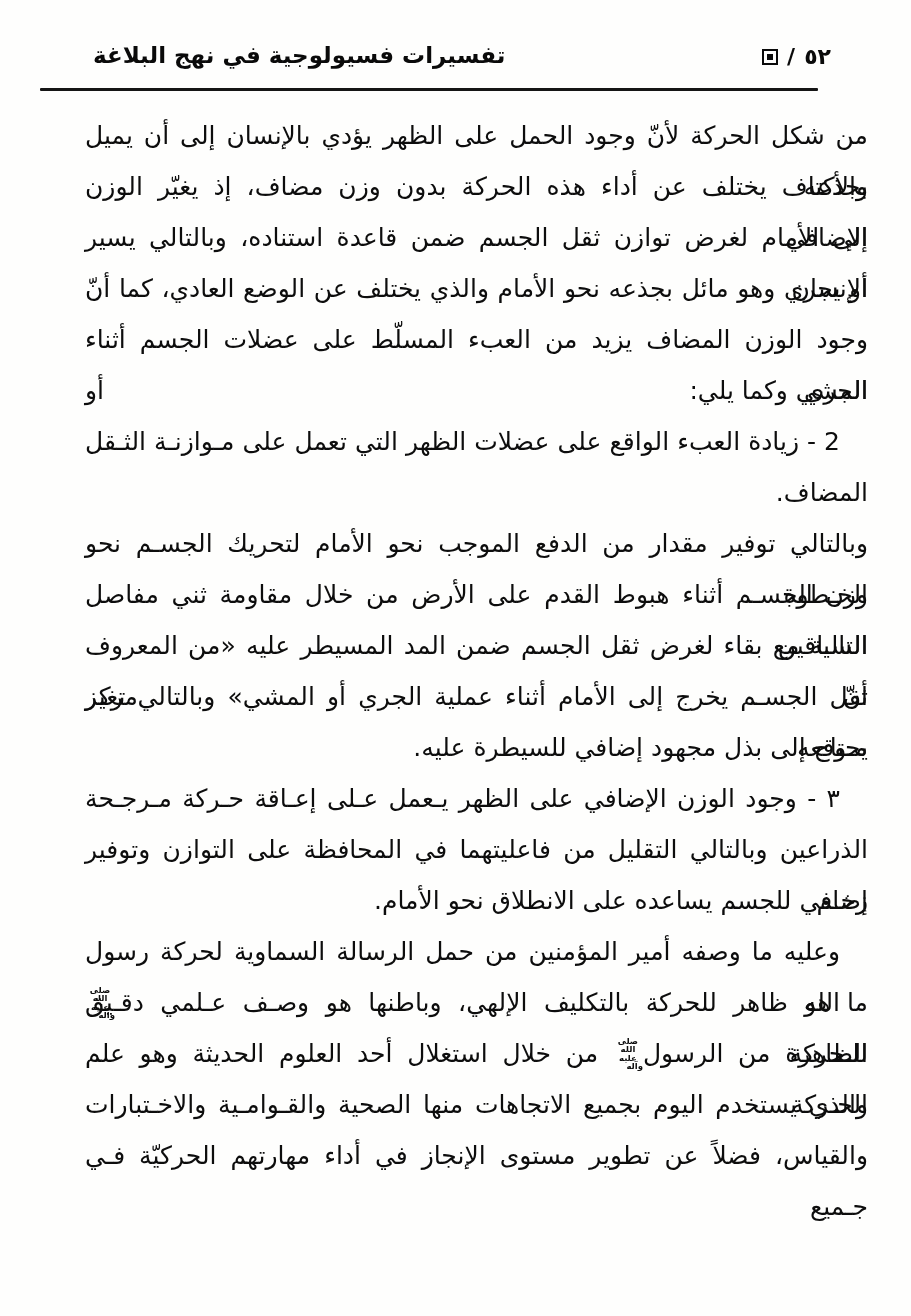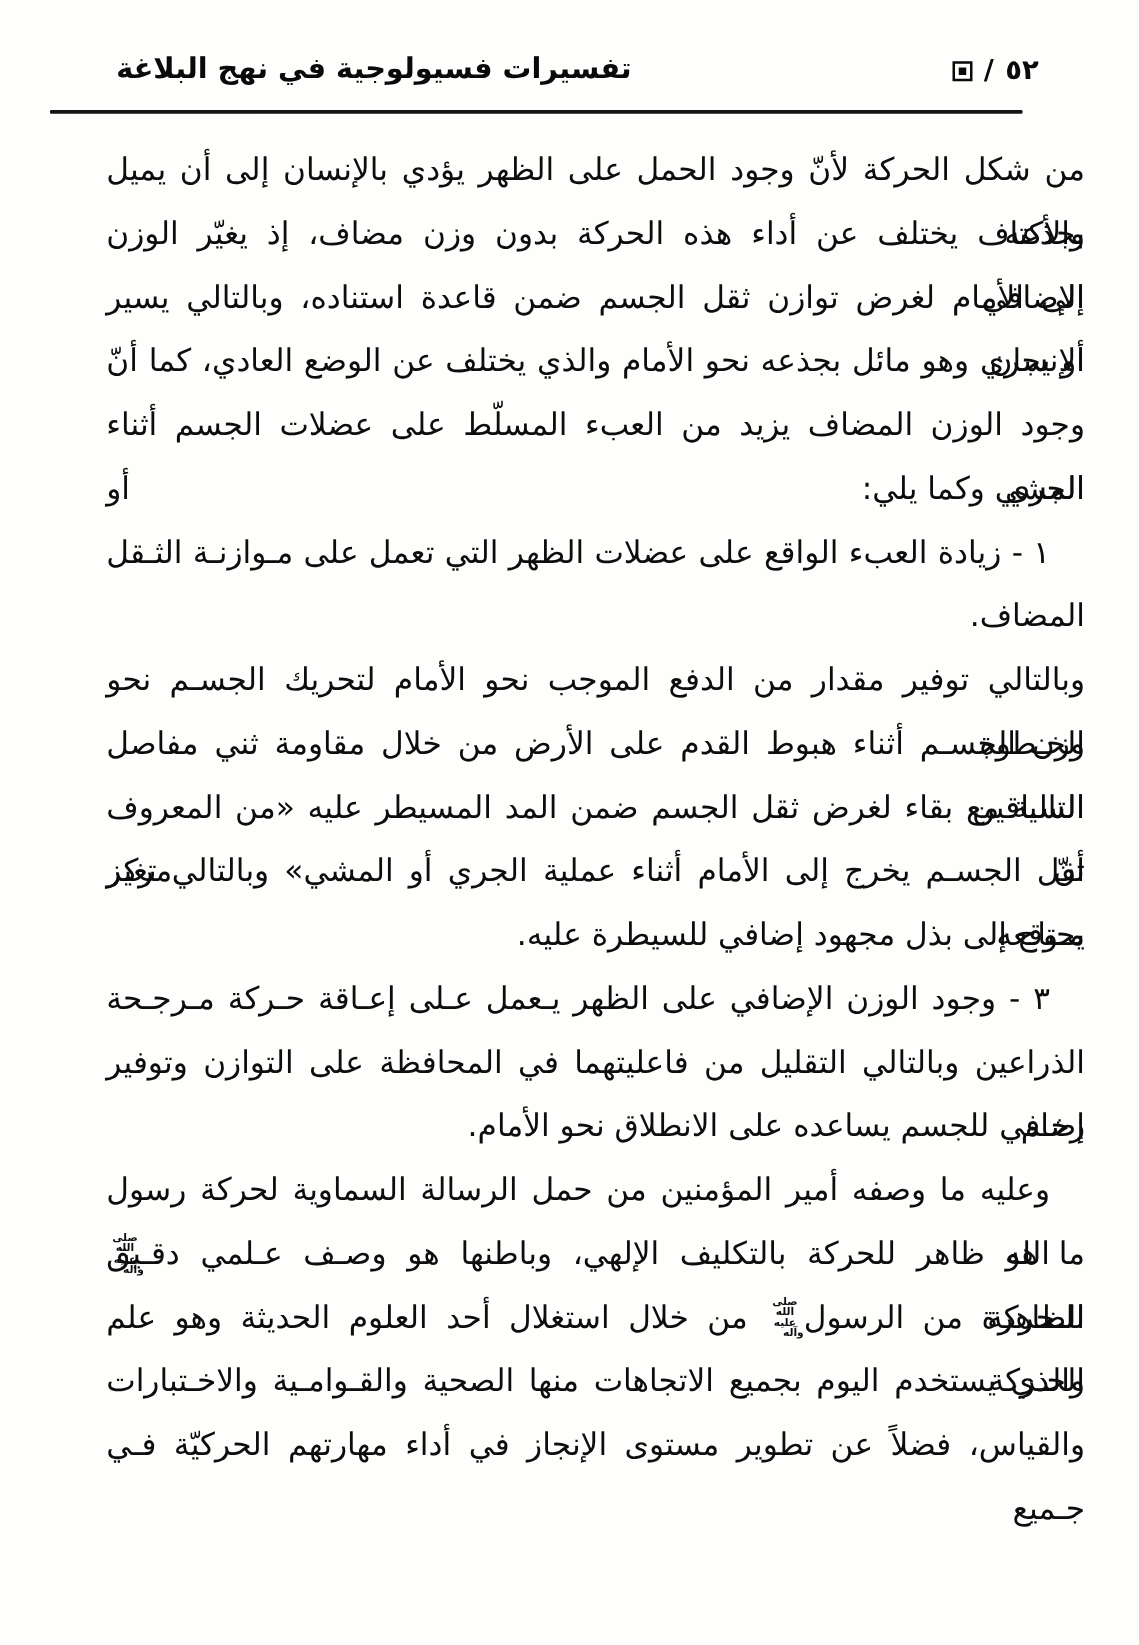--- a/index.html
+++ b/index.html
@@ -102,21 +102,21 @@
 
   <div class="rule"></div>
 
   <div class="text-block">
       <div class="line j"><span>من شكل الحركة لأنّ وجود الحمل على الظهر يؤدي بالإنسان إلى أن يميل بجذعه</span></div>
       <div class="line j"><span>والأكتاف يختلف عن أداء هذه الحركة بدون وزن مضاف، إذ يغيّر الوزن الإضافي</span></div>
       <div class="line j"><span>إلى الأمام لغرض توازن ثقل الجسم ضمن قاعدة استناده، وبالتالي يسير الإنسان</span></div>
       <div class="line j"><span>أو يجري وهو مائل بجذعه نحو الأمام والذي يختلف عن الوضع العادي، كما أنّ</span></div>
       <div class="line j"><span>وجود الوزن المضاف يزيد من العبء المسلّط على عضلات الجسم أثناء الجري أو</span></div>
       <div class="line"><span>المشي وكما يلي:</span></div>
-      <div class="line j ind"><span>١ - زيادة العبء الواقع على عضلات الظهر التي تعمل على مـوازنـة الثـقل</span></div>
+      <div class="line j ind"><span>2 - زيادة العبء الواقع على عضلات الظهر التي تعمل على مـوازنـة الثـقل</span></div>
       <div class="line"><span>المضاف.</span></div>
       <div class="line j"><span>وبالتالي توفير مقدار من الدفع الموجب نحو الأمام لتحريك الجسـم نحو الخـطوة</span></div>
       <div class="line j"><span>وزن الجسـم أثناء هبوط القدم على الأرض من خلال مقاومة ثني مفاصل السـاقين</span></div>
       <div class="line j"><span>التالية مع بقاء لغرض ثقل الجسم ضمن المد المسيطر عليه </span><span class="b">«من المعروف أنّ مركز</span></div>
       <div class="line j b"><span>ثقل الجسـم يخرج إلى الأمام أثناء عملية الجري أو المشي» وبالتالي تغير مـوقعه</span></div>
       <div class="line b"><span>يحتاج إلى بذل مجهود إضافي للسيطرة عليه.</span></div>
       <div class="line j ind"><span>٣ - وجود الوزن الإضافي على الظهر يـعمل عـلى إعـاقة حـركة مـرجـحة</span></div>
       <div class="line j"><span>الذراعين وبالتالي التقليل من فاعليتهما في المحافظة على التوازن وتوفير زخـم</span></div>
       <div class="line"><span>إضافي للجسم يساعده على الانطلاق نحو الأمام.</span></div>
       <div class="line j ind"><span>وعليه ما وصفه أمير المؤمنين من حمل الرسالة السماوية لحركة رسول الله </span><span class="hon">صلى الله عليه وآله</span></div>

